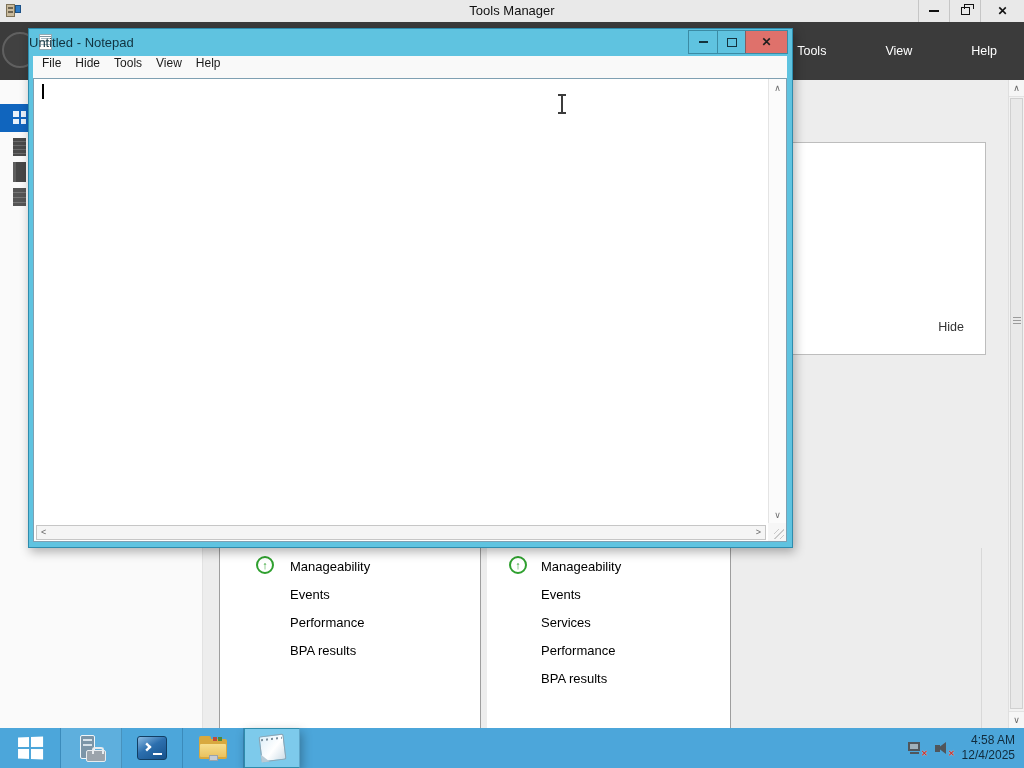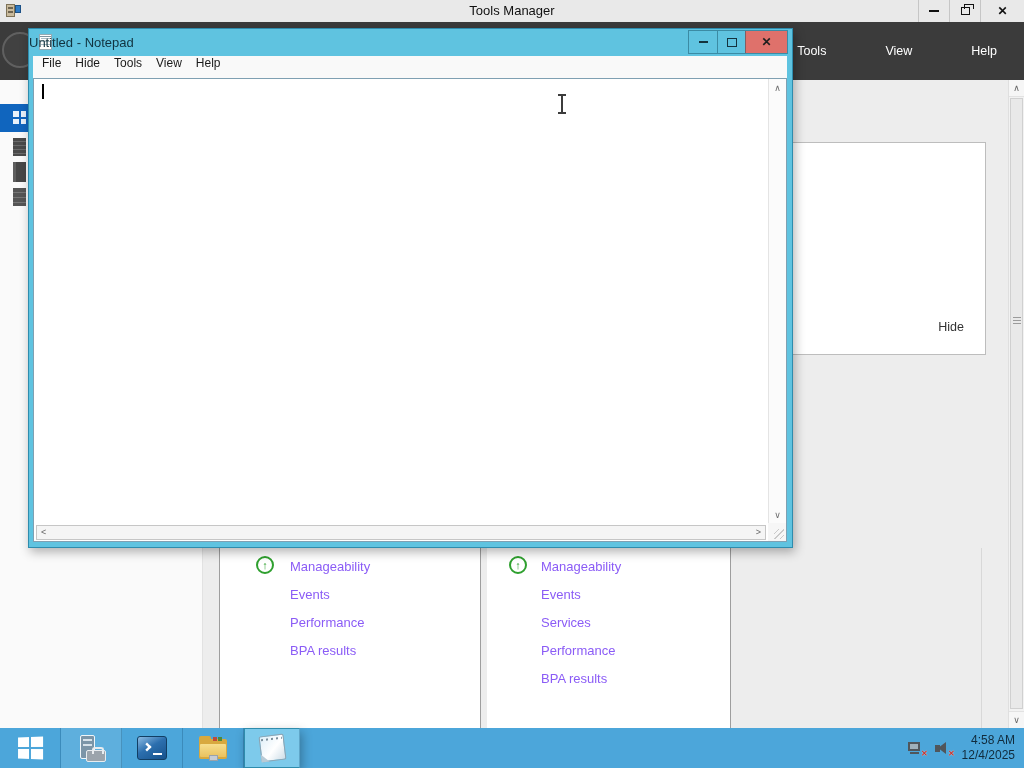--- a/index.html
+++ b/index.html
@@ -47,21 +47,21 @@
   .sm-thumb .grip{position:absolute;left:50%;top:218px;width:8px;margin-left:-4px;}
   .sm-thumb .grip i{display:block;height:1px;margin-bottom:2px;background:#9B9B9B;}
 
   .vline{position:absolute;top:548px;height:180px;width:1px;background:#9E9E9E;}
   .vline.l1{left:219px}.vline.l2{left:480px}.vline.l3{left:730px}
   .vline.l4{left:981px;background:#D8D8D8;}
 
   .tile{position:absolute;top:548px;height:180px;background:#FFFFFF;}
   .tile.t1{left:220px;width:260px;}
   .tile.t2{left:487px;width:243px;}
-  .tile-row{position:absolute;font-size:13px;color:#8b5cf6;height:18px;line-height:18px;cursor:pointer;}
+  .tile-row{position:absolute;font-size:13px;color:#000000;height:18px;line-height:18px;cursor:pointer;}
   .status-icon{position:absolute;top:8px;width:18px;height:18px;border:2px solid #2FA02F;border-radius:50%;
                color:#2FA02F;font-size:11px;font-weight:bold;display:flex;align-items:center;justify-content:center;line-height:1;}
   .t1 .status-icon{left:36px;} .t2 .status-icon{left:22px;}
   .t1 .tile-row{left:70px;} .t2 .tile-row{left:54px;}
   .row0{top:10px}.row1{top:38px}.row2{top:66px}.row3{top:94px}.row4{top:122px}
 
   
   .np{position:absolute;left:28px;top:28px;width:765px;height:520px;background:#5FC3E0;
       border:1px solid #2E8CAD;box-shadow:2px 4px 10px rgba(0,0,0,0.30);}
   .np-titlebar{position:absolute;left:0;top:0;right:0;height:27px;}

